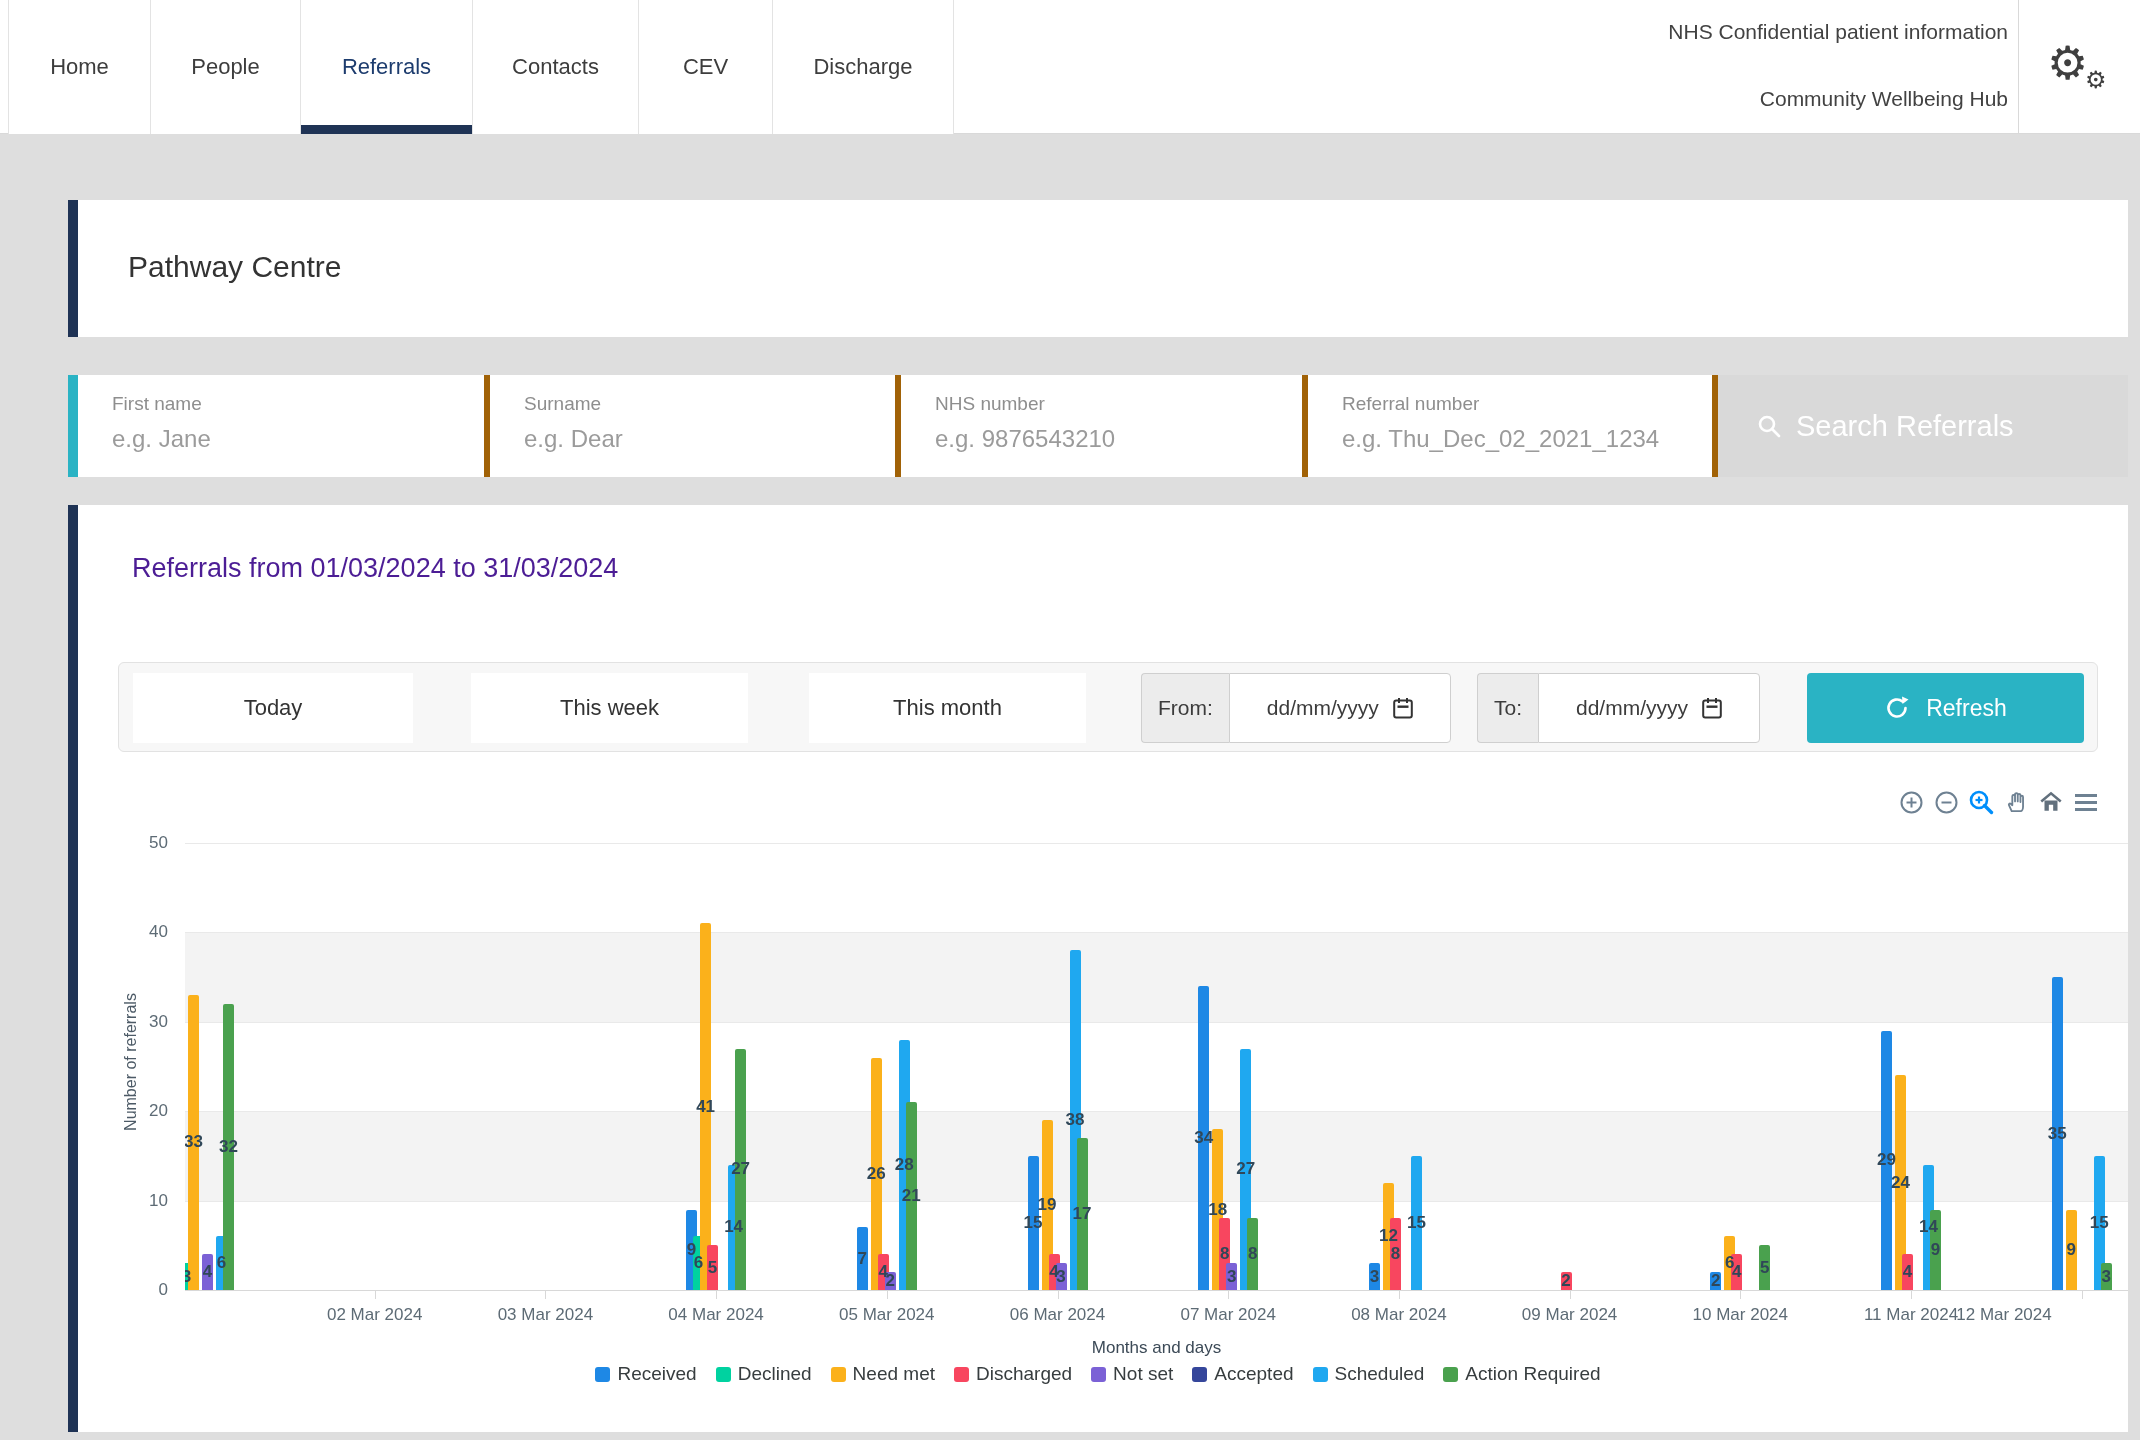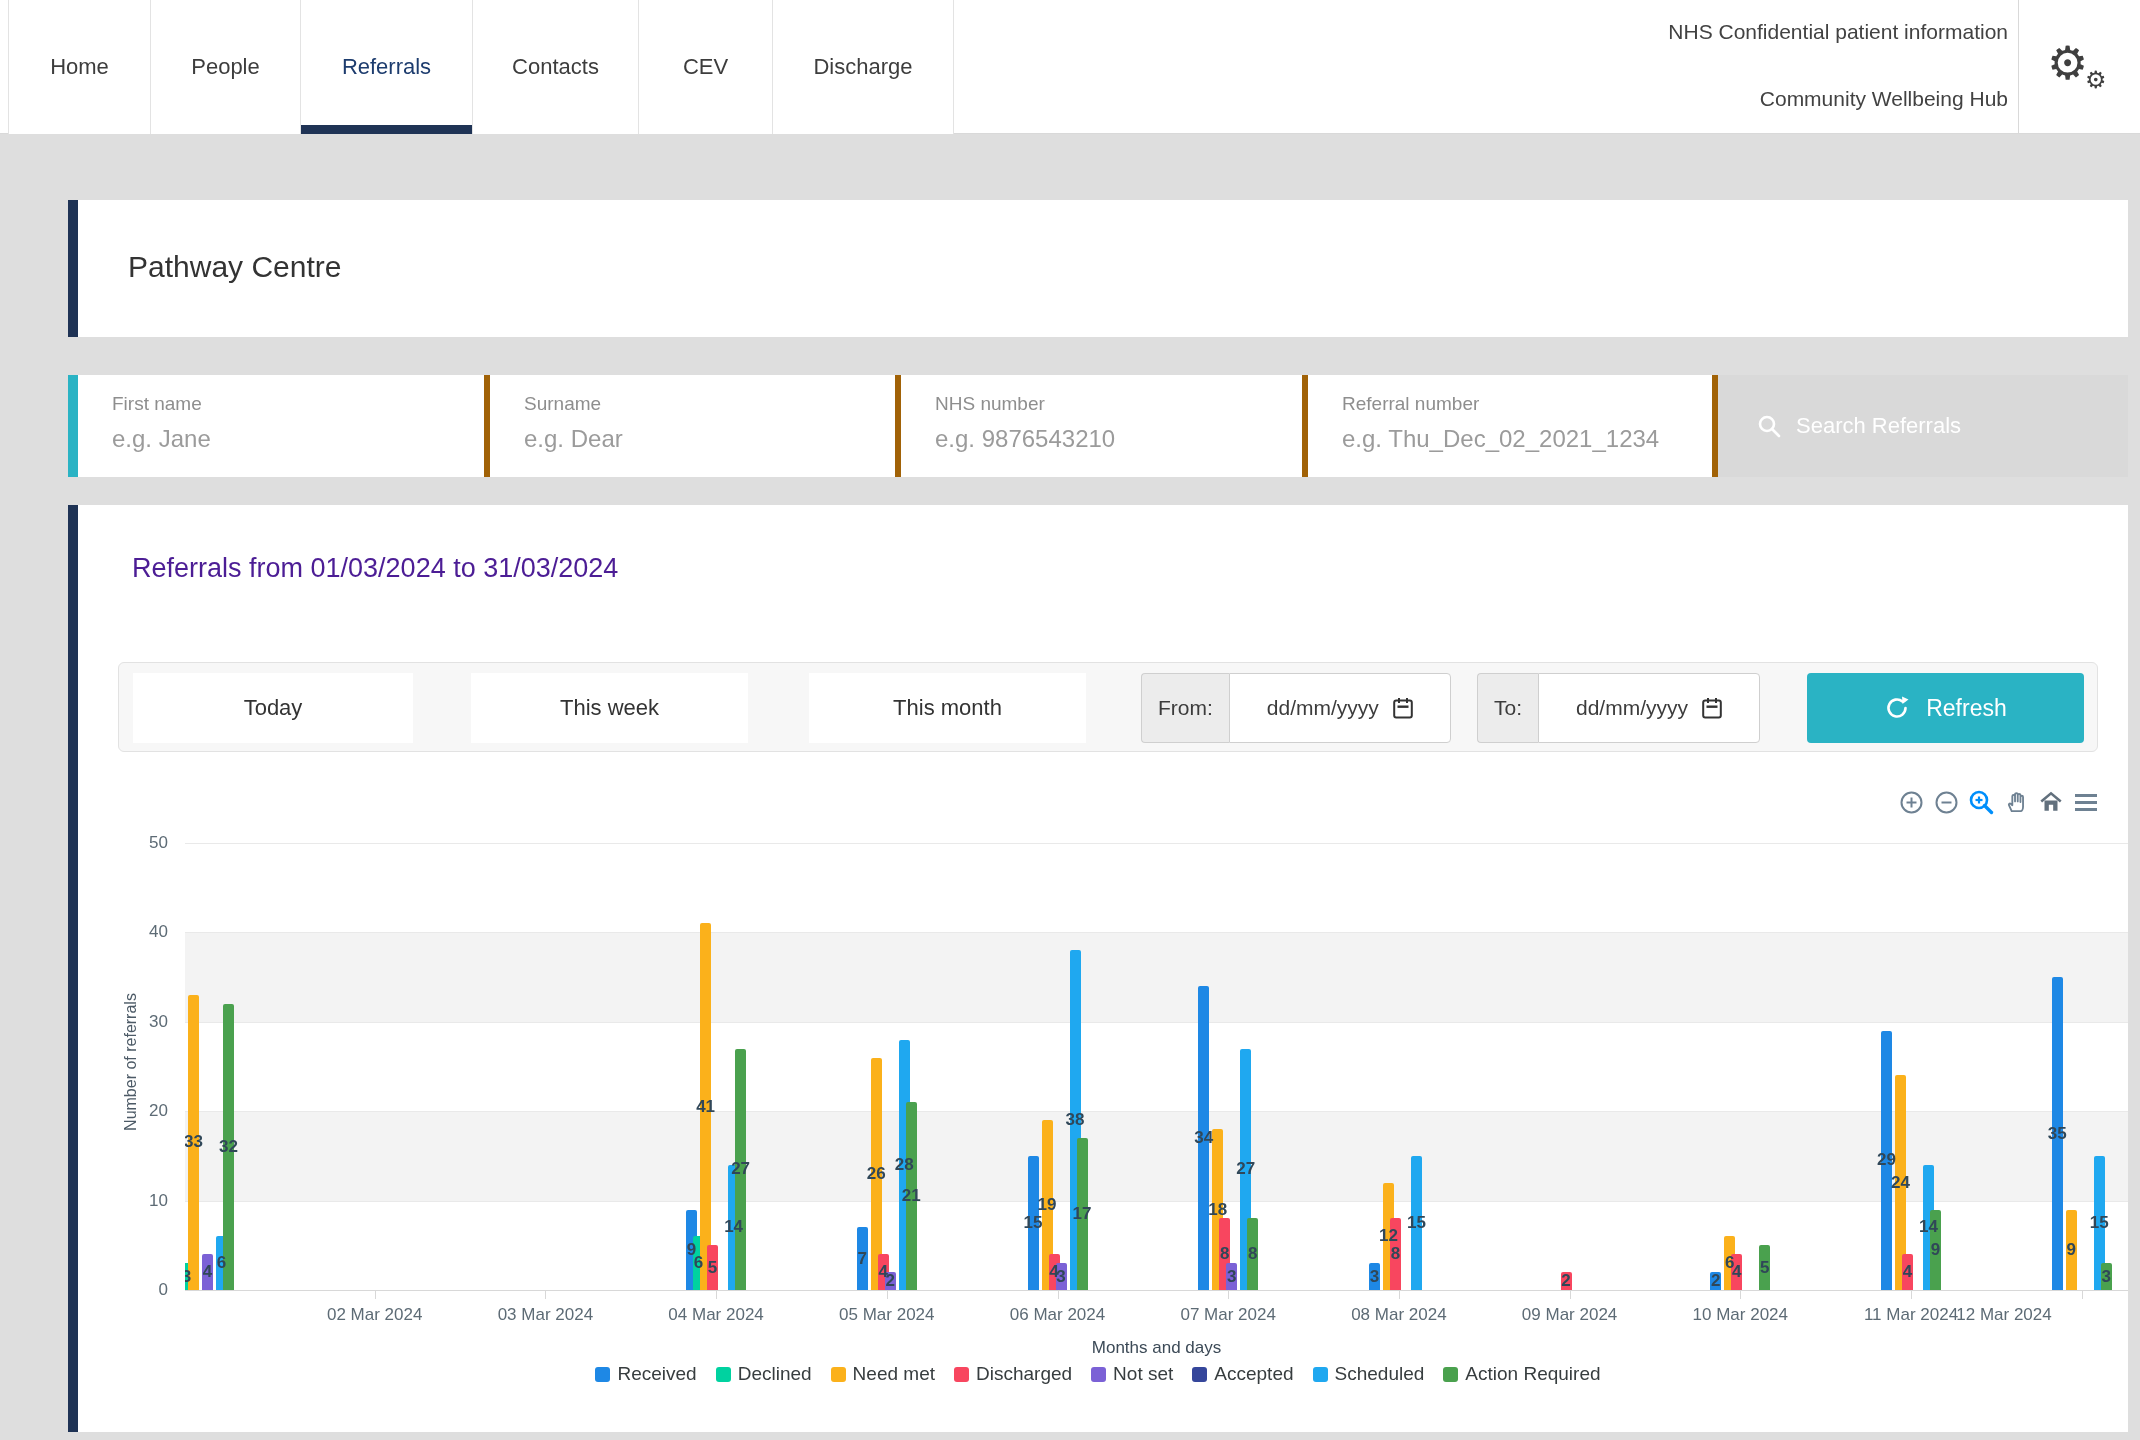--- a/index.html
+++ b/index.html
@@ -31,21 +31,21 @@
 
   #pathway-card{left:68px;top:200px;width:2060px;height:137px;padding-left:9px;}
   #pathway-title{position:absolute;left:60px;top:50px;font-size:30px;color:#333;}
 
   #search-card{left:68px;top:375px;width:2060px;height:102px;}
   .search-fields{position:absolute;left:10px;top:0;height:102px;display:flex;}
   .search-field{position:relative;height:102px;border-right:6px solid #a16207;padding:18px 0 0 34px;cursor:text;}
   .search-field .flabel{font-size:19px;color:#8e8e8e;}
   .search-field .fplaceholder{margin-top:10px;font-size:24px;color:#9b9b9b;}
   #search-btn{position:absolute;left:1650px;top:0;width:410px;height:102px;background:#d9d9d9;
-    color:#fff;font-size:22px;display:flex;align-items:center;padding-left:38px;cursor:pointer;}
+    color:#fff;font-size:29px;display:flex;align-items:center;padding-left:38px;cursor:pointer;}
   #search-btn svg{margin-right:14px;}
 
   #chart-card{left:68px;top:505px;width:2060px;height:927px;overflow:hidden;}
   #referrals-title{position:absolute;left:64px;top:48px;font-size:27px;color:#4c1d95;}
 
   
   #controls{position:absolute;left:50px;top:157px;width:1980px;height:90px;background:#f7f7f7;
     border:1px solid #e2e2e2;border-radius:6px;}
   .ctl-btn{position:absolute;top:10px;height:70px;background:#fff;display:flex;align-items:center;
     justify-content:center;font-size:22px;color:#333;cursor:pointer;}

